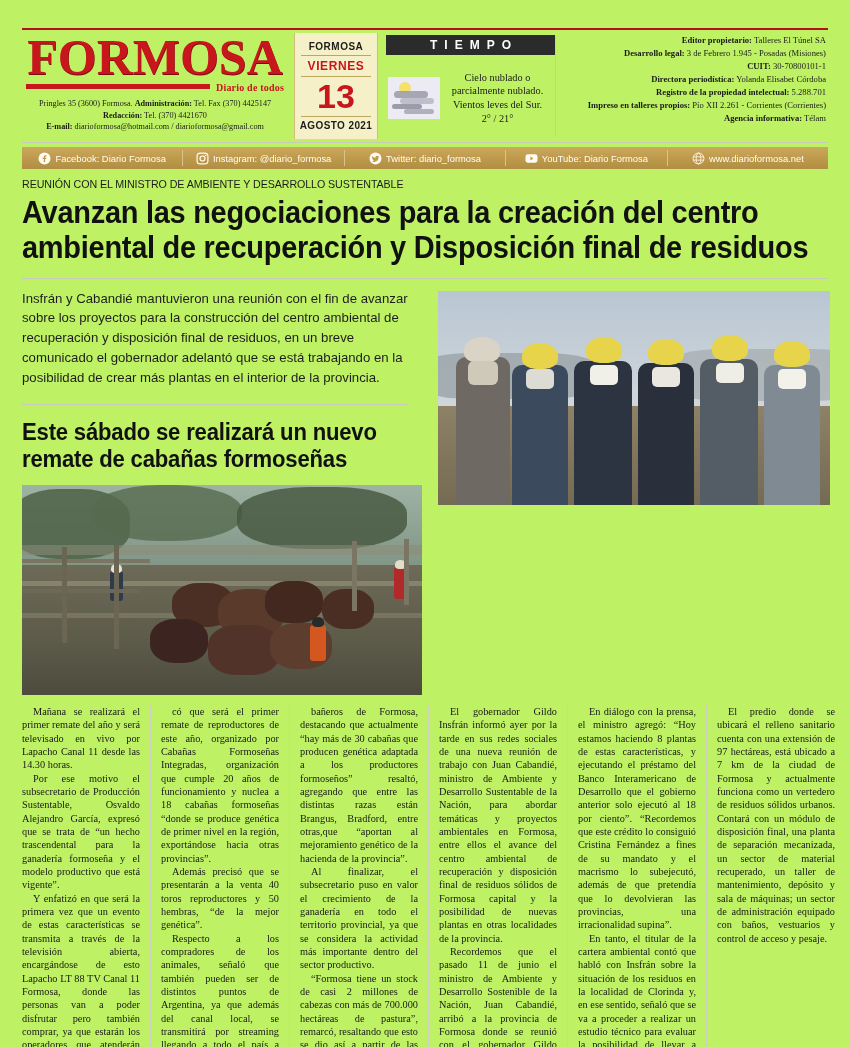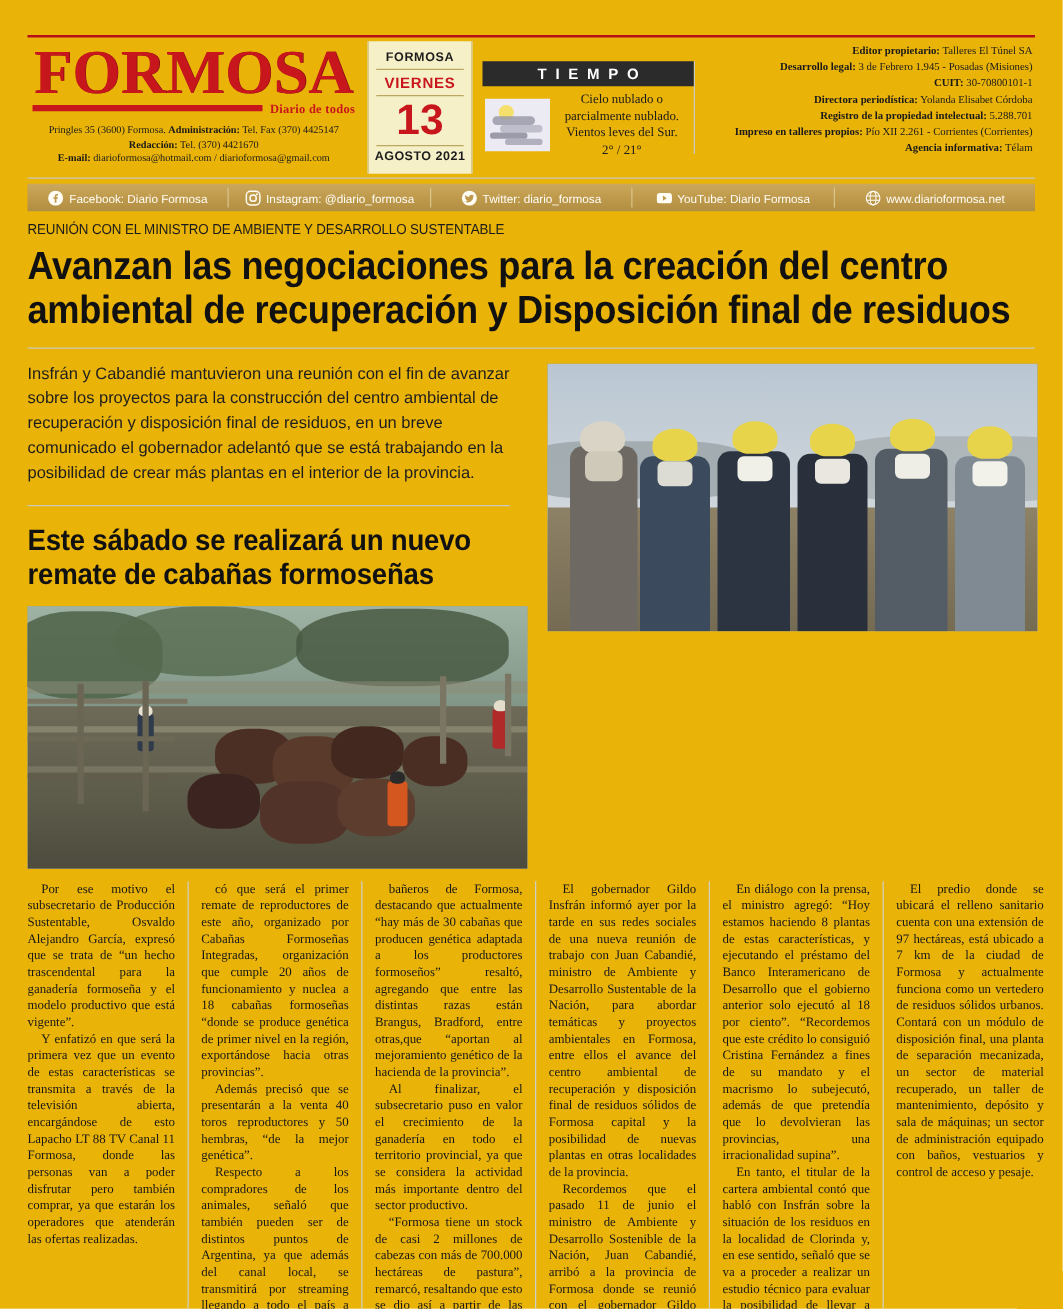--- a/index.html
+++ b/index.html
@@ -5,21 +5,21 @@
   html,body{margin:0;padding:0;}
   body{
     width:850px;height:1047px;
     background:#ffffff;
     font-family:"Liberation Serif", serif;
     overflow:hidden;
   }
   .page{
     position:relative;
     width:850px;height:1047px;
-    background:#eab308;
+    background:#bef264;
     box-sizing:border-box;
   }
   .inner{
     position:absolute;left:22px;top:28px;width:806px;
   }
 
   
   .masthead{
     display:flex;align-items:stretch;
     border-top:2px solid #b3101a;
@@ -86,21 +86,21 @@
     padding:2px 0 3px;
   }
   .dt-month{
     font-family:"Liberation Sans", sans-serif;
     font-weight:bold;font-size:10px;color:#1c1c1c;letter-spacing:0.4px;
     padding-top:3px;
   }
 
   .mast-weather{
     width:170px;flex:0 0 170px;
-    margin:19px 4px;
+    margin:5px 4px;
     box-sizing:border-box;
     border-right:1px solid #c9c9c0;
     display:flex;flex-direction:column;
   }
   .wx-bar{
     background:#2b2b2b;color:#ffffff;
     font-family:"Liberation Sans", sans-serif;
     font-weight:bold;font-size:12px;letter-spacing:7px;
     text-align:center;padding:3px 0 3px 7px;
   }
@@ -418,20 +418,21 @@
       <div class="fig" style="left:326px;top:74px;width:56px;height:140px;background:#7f8a92;border-radius:10px 10px 0 0"></div>
       <div class="helmet" style="left:336px;top:50px;width:36px;height:26px;background:#e8d44a"></div>
       <div class="fig" style="left:340px;top:78px;width:28px;height:20px;background:#f2f1ea;border-radius:5px"></div>
     </div>
   </div>
 
   <div class="bodygrid">
     <div class="cols">
 
       <div class="col">
+        <p class="first">Mañana se realizará el primer remate del año y será televisado en vivo por Lapacho Canal 11 desde las 14.30 horas.</p>
         <p>Por ese motivo el subsecretario de Producción Sustentable, Osvaldo Alejandro García, expresó que se trata de “un hecho trascendental para la ganadería formoseña y el modelo productivo que está vigente”.</p>
         <p>Y enfatizó en que será la primera vez que un evento de estas características se transmita a través de la televisión abierta, encargándose de esto Lapacho LT 88 TV Canal 11 Formosa, donde las personas van a poder disfrutar pero también comprar, ya que estarán los operadores que atenderán las ofertas realizadas.</p>
 
       </div>
       <div class="colsep"></div>
 
       <div class="col">
         <p class="first">có que será el primer remate de reproductores de este año, organizado por Cabañas Formoseñas Integradas, organización que cumple 20 años de funcionamiento y nuclea a 18 cabañas formoseñas “donde se produce genética de primer nivel en la región, exportándose hacia otras provincias”.</p>
         <p>Además precisó que se presentarán a la venta 40 toros reproductores y 50 hembras, “de la mejor genética”.</p>
         <p>Respecto a los compradores de los animales, señaló que también pueden ser de distintos puntos de Argentina, ya que además del canal local, se transmitirá por streaming llegando a todo el país a través de www.rural.com.ar</p>

